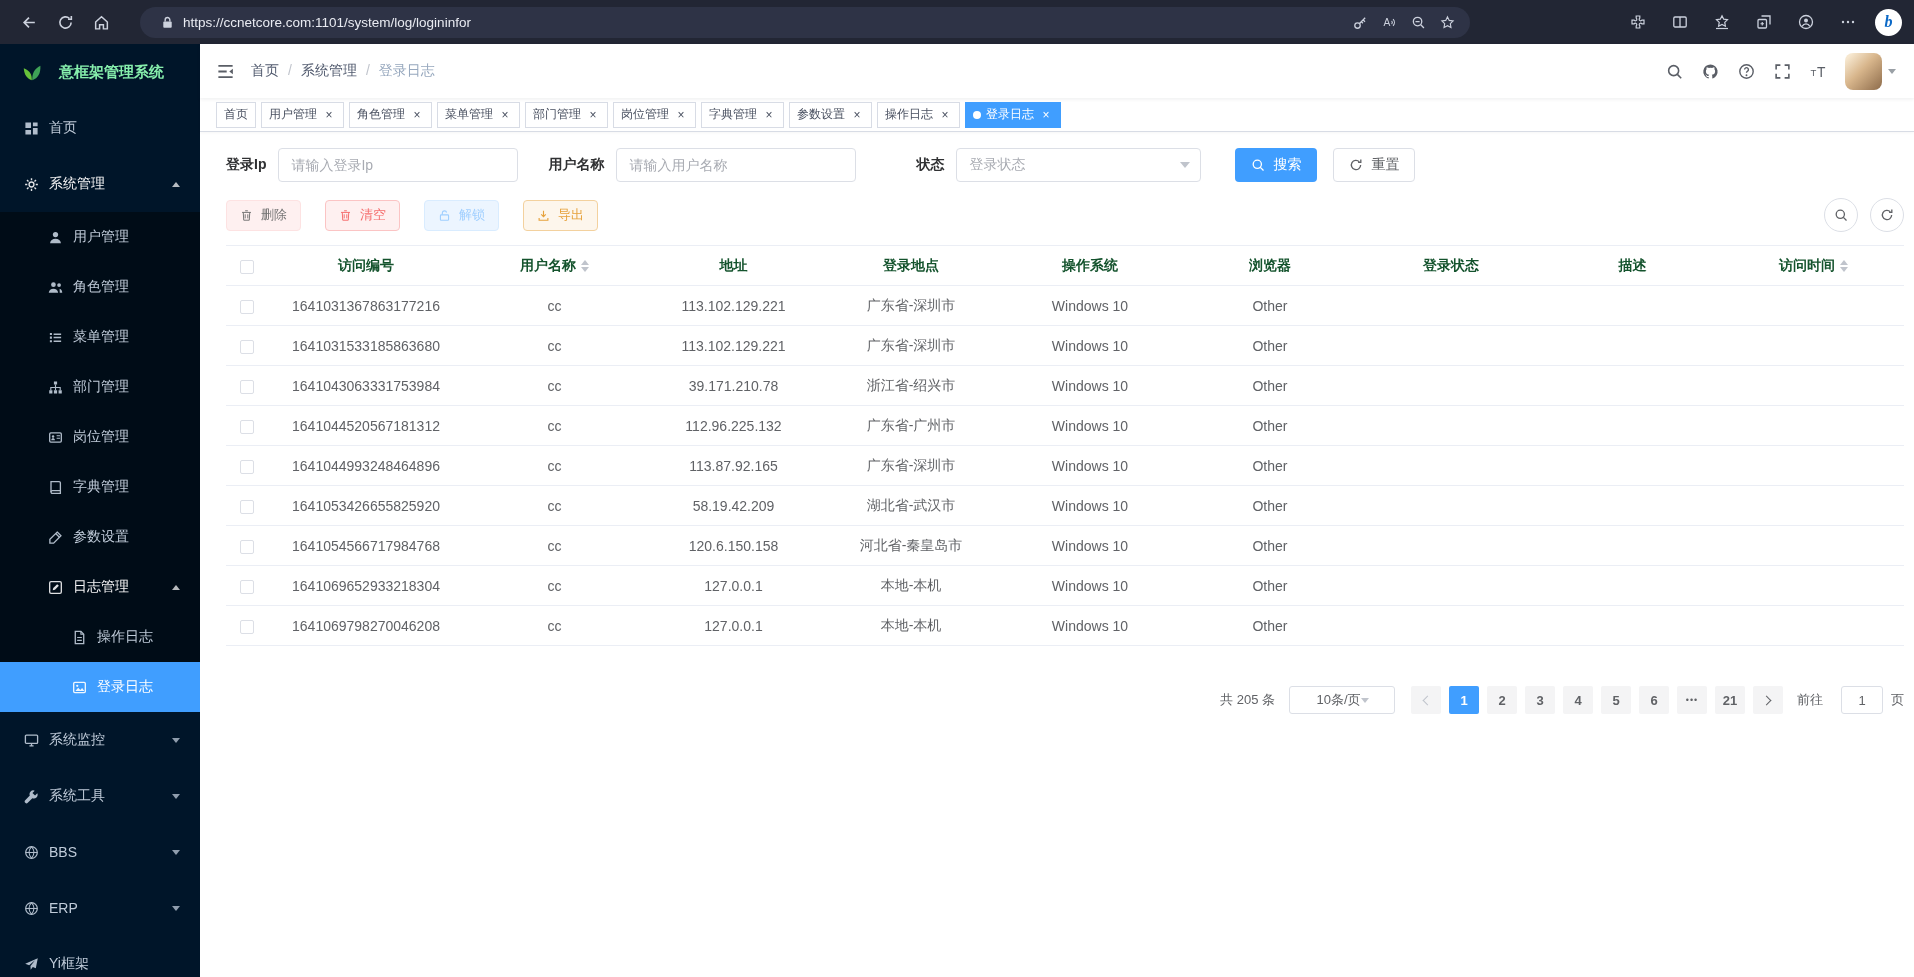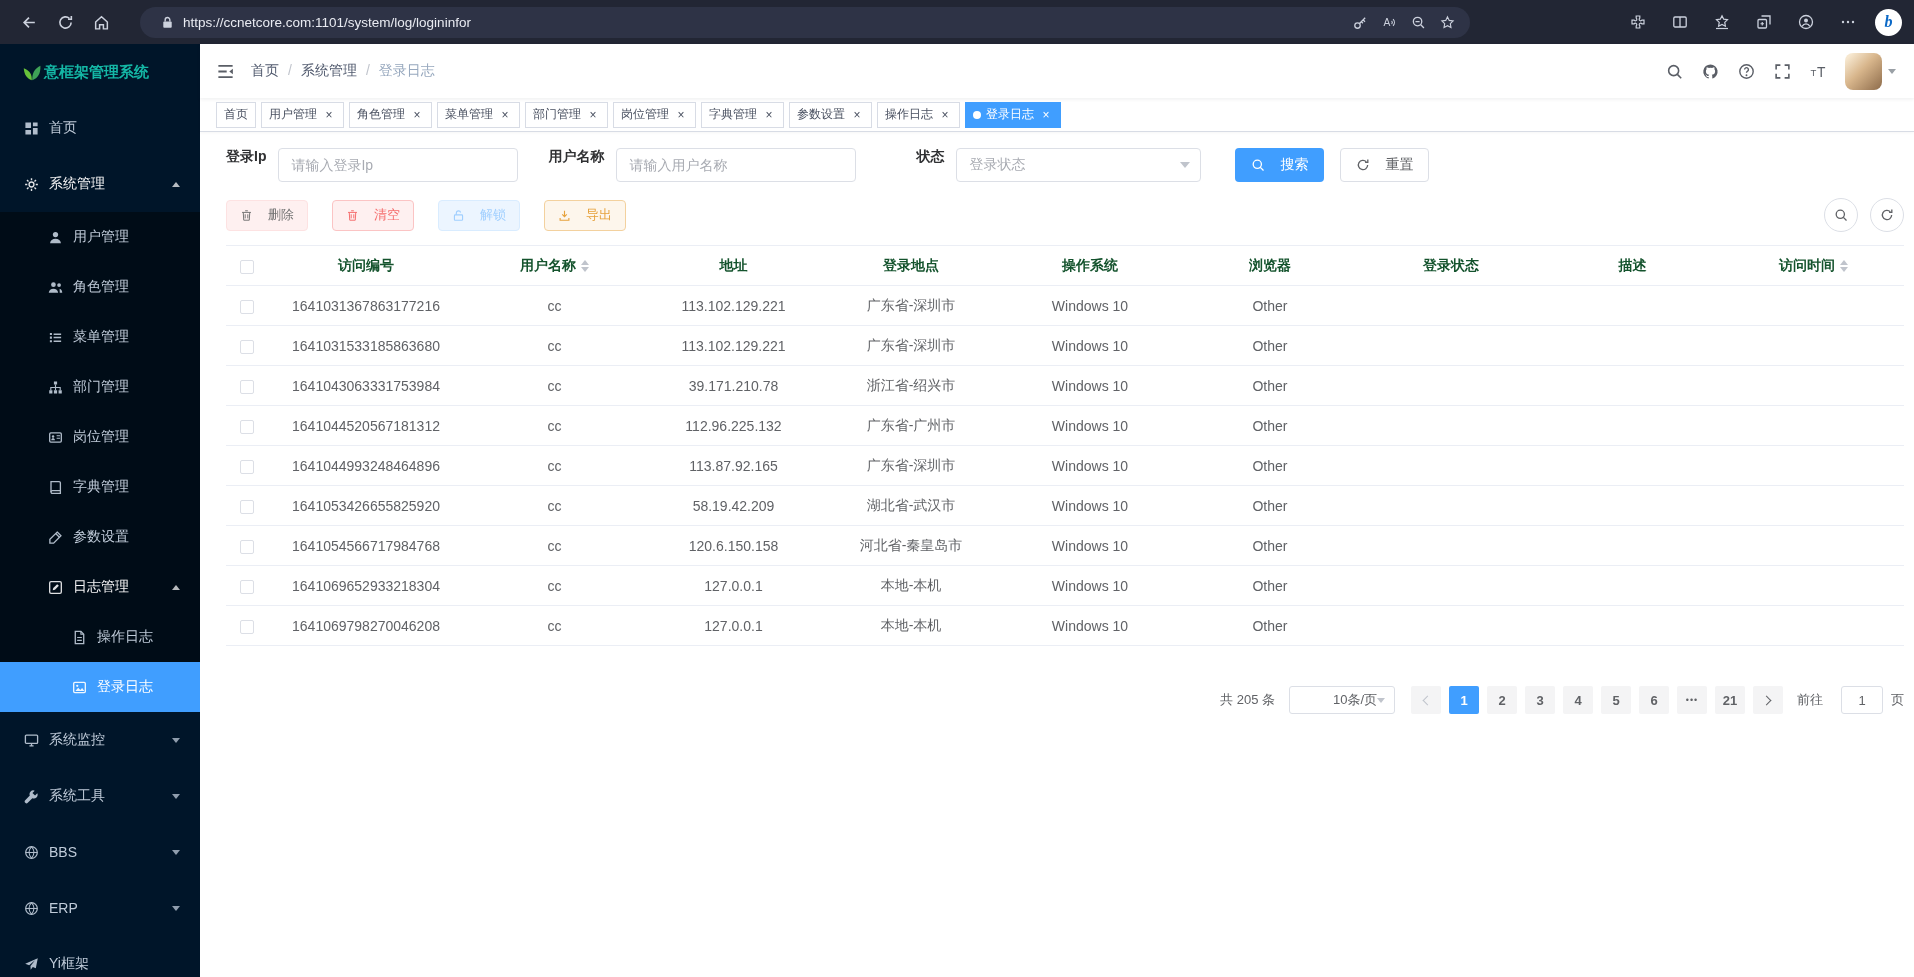--- a/index.html
+++ b/index.html
@@ -16,21 +16,21 @@
 .url-text{flex:1;font-size:13.5px;color:#e9ebf2;white-space:nowrap;overflow:hidden}
 .u-ic{width:26px;height:26px;display:flex;align-items:center;justify-content:center;color:#ccd1dd;font-size:15px;cursor:pointer;flex:0 0 auto}
 .tb-right{margin-left:auto;display:flex;align-items:center;gap:12px}
 .tb-ic{width:30px;height:30px;display:flex;align-items:center;justify-content:center;color:#ccd1dd;font-size:16px;border-radius:6px;cursor:pointer}
 .bing{width:27px;height:27px;border-radius:50%;background:#fff;display:flex;align-items:center;justify-content:center;cursor:pointer}
 .bing b{font-size:16px;color:#0b69c7;font-family:"Liberation Serif",serif;font-style:italic}
 
 
 .app{display:flex;height:933px}
 .sidebar{width:200px;background:#001529;flex-shrink:0;display:flex;flex-direction:column;overflow:hidden}
-.logo{height:56px;display:flex;align-items:center;gap:2px;padding-left:22px;color:#14b8a6;font-size:15px;font-weight:700;flex-shrink:0}
+.logo{height:56px;display:flex;align-items:center;gap:17px;padding-left:22px;color:#86efac;font-size:15px;font-weight:700;flex-shrink:0}
 .logo-icon{font-size:20px}
 .menu{flex:1}
 .menu-item{display:flex;align-items:center;gap:10px;color:#bfcbd9;font-size:14px;cursor:pointer;position:relative;white-space:nowrap}
 .menu-item.lv0{height:56px;padding-left:24px}
 .menu-item.lv1{height:50px;padding-left:48px}
 .menu-item.lv2{height:50px;padding-left:72px}
 .menu-item.sub{background:#000c17}
 .menu-item.open{color:#f4f4f5}
 .menu-item.active{background:#409eff;color:#fff}
 .mi-icon{font-size:15px;opacity:.92}
@@ -55,37 +55,37 @@
 .tags-bar{height:34px;display:flex;align-items:center;gap:5px;padding:0 16px;background:#fff;border-bottom:1px solid #d8dce5;box-shadow:0 1px 3px rgba(0,0,0,.04);position:relative;z-index:2}
 .tag{height:26px;display:inline-flex;align-items:center;gap:5px;padding:0 7px;border:1px solid #d8dce5;background:#fff;font-size:12px;color:#495060;cursor:pointer;white-space:nowrap}
 .tag.active{background:#409eff;border-color:#409eff;color:#fff}
 .tag.active::before{content:'';width:8px;height:8px;border-radius:50%;background:#fff}
 .tag-close{width:14px;height:14px;display:inline-flex;align-items:center;justify-content:center;border-radius:50%;font-size:12px}
 .tag-close::before{content:'\00d7'}
 
 
 .content{flex:1;padding:16px 10px 0 26px;overflow:hidden}
 .filter-row{display:flex;align-items:center}
-.f-group{display:flex;align-items:flex-start}
+.f-group{display:flex;align-items:center}
 .f-group.g1{margin-right:30px}
 .f-group.g2{margin-right:60px}
 .f-group.g3{margin-right:34px}
 .f-group.g4{margin-right:36px}
 .f-label{font-weight:700;color:#303133;font-size:14px;margin-right:12px;white-space:nowrap}
 .f-input,.f-select,.f-date{height:34px;border:1px solid #dcdfe6;border-radius:4px;background:#fff;font-size:14px;color:#606266}
 .f-input{padding:0 12px;width:240px;outline:none}
 .f-input::placeholder{color:#a8abb2}
 .f-select{width:245px;display:flex;align-items:center;justify-content:space-between;padding:0 10px 0 12px;cursor:pointer}
 .sel-placeholder{color:#a8abb2}
 .sel-caret{color:#c0c4cc;width:0;height:0;border-left:5px solid transparent;border-right:5px solid transparent;border-top:6px solid #c0c4cc}
 .f-date{width:235px;display:flex;align-items:center;gap:7px;padding:0 10px}
 .d-ic{color:#a8abb2;font-size:14px}
 .d-start,.d-end{color:#a8abb2;font-size:13px;white-space:nowrap}
 .d-sep{color:#606266;font-weight:700;margin:0 3px}
-.btn{display:inline-flex;align-items:center;justify-content:center;gap:15px;border-radius:4px;font-size:14px;height:34px;padding:0 15px;cursor:pointer;border:1px solid transparent;background:#fff}
+.btn{display:inline-flex;align-items:center;justify-content:center;gap:8px;border-radius:4px;font-size:14px;height:34px;padding:0 15px;cursor:pointer;border:1px solid transparent;background:#fff}
 .btn [data-icon]{font-size:14px}
 .btn-primary{background:#409eff;color:#fff}
 .btn-plain{border-color:#dcdfe6;color:#606266;margin-left:16px}
 
 .action-row{display:flex;align-items:center;margin-top:16px}
 .btn.sm{height:31px;padding:0 13px;font-size:13px;margin-right:24px}
 .btn.sm [data-icon]{font-size:13px}
 .danger-plain{background:#fef0f0;border-color:#fbc4c4;color:#f56c6c}
 .danger-plain.disabled{color:#737373;border-color:#fde2e2;cursor:not-allowed}
 .primary-plain{background:#ecf5ff;border-color:#a0cfff;color:#409eff}
@@ -101,21 +101,21 @@
 .grid td{color:#606266}
 .th-wrap{display:inline-flex;align-items:center;gap:5px}
 .sort{display:inline-flex;flex-direction:column;gap:2px;cursor:pointer}
 .sort .su{width:0;height:0;border-left:4px solid transparent;border-right:4px solid transparent;border-bottom:5px solid #c0c4cc}
 .sort .sd{width:0;height:0;border-left:4px solid transparent;border-right:4px solid transparent;border-top:5px solid #c0c4cc}
 .checkbox{display:inline-block;width:14px;height:14px;border:1px solid #dcdfe6;border-radius:2px;background:#fff;vertical-align:middle;cursor:pointer}
 
 
 .pagination{display:flex;align-items:center;justify-content:flex-end;margin-top:40px;font-size:13px;color:#606266}
 .pg-total{margin-right:14px}
-.pg-size{width:106px;height:28px;border:1px solid #dcdfe6;border-radius:3px;display:flex;align-items:center;justify-content:flex-end;padding:0 9px 0 10px;cursor:pointer;margin-right:12px}
+.pg-size{width:106px;height:28px;border:1px solid #dcdfe6;border-radius:3px;display:flex;align-items:center;justify-content:center;padding:0 9px 0 10px;cursor:pointer;margin-right:12px}
 .pg-size .sel-caret{border-left-width:4.5px;border-right-width:4.5px;border-top-width:5.5px}
 .pg-pages{display:flex;align-items:center}
 .pg-btn{min-width:30px;height:28px;border:none;border-radius:2px;background:#f4f4f5;color:#606266;font-size:13px;font-weight:700;margin:0 4px;display:inline-flex;align-items:center;justify-content:center;cursor:pointer}
 .pg-btn.active{background:#409eff;color:#fff}
 .pg-btn.ellipsis{font-size:9px;letter-spacing:1px;font-weight:400}
 .pg-prev.disabled{color:#c0c4cc;cursor:not-allowed}
 .chev{width:7px;height:7px;border-left:1.6px solid currentColor;border-bottom:1.6px solid currentColor;display:inline-block}
 .pg-prev .chev{transform:rotate(45deg);margin-left:3px}
 .pg-next .chev{transform:rotate(-135deg);margin-right:3px}
 .pg-goto-label{margin:0 18px 0 10px}

